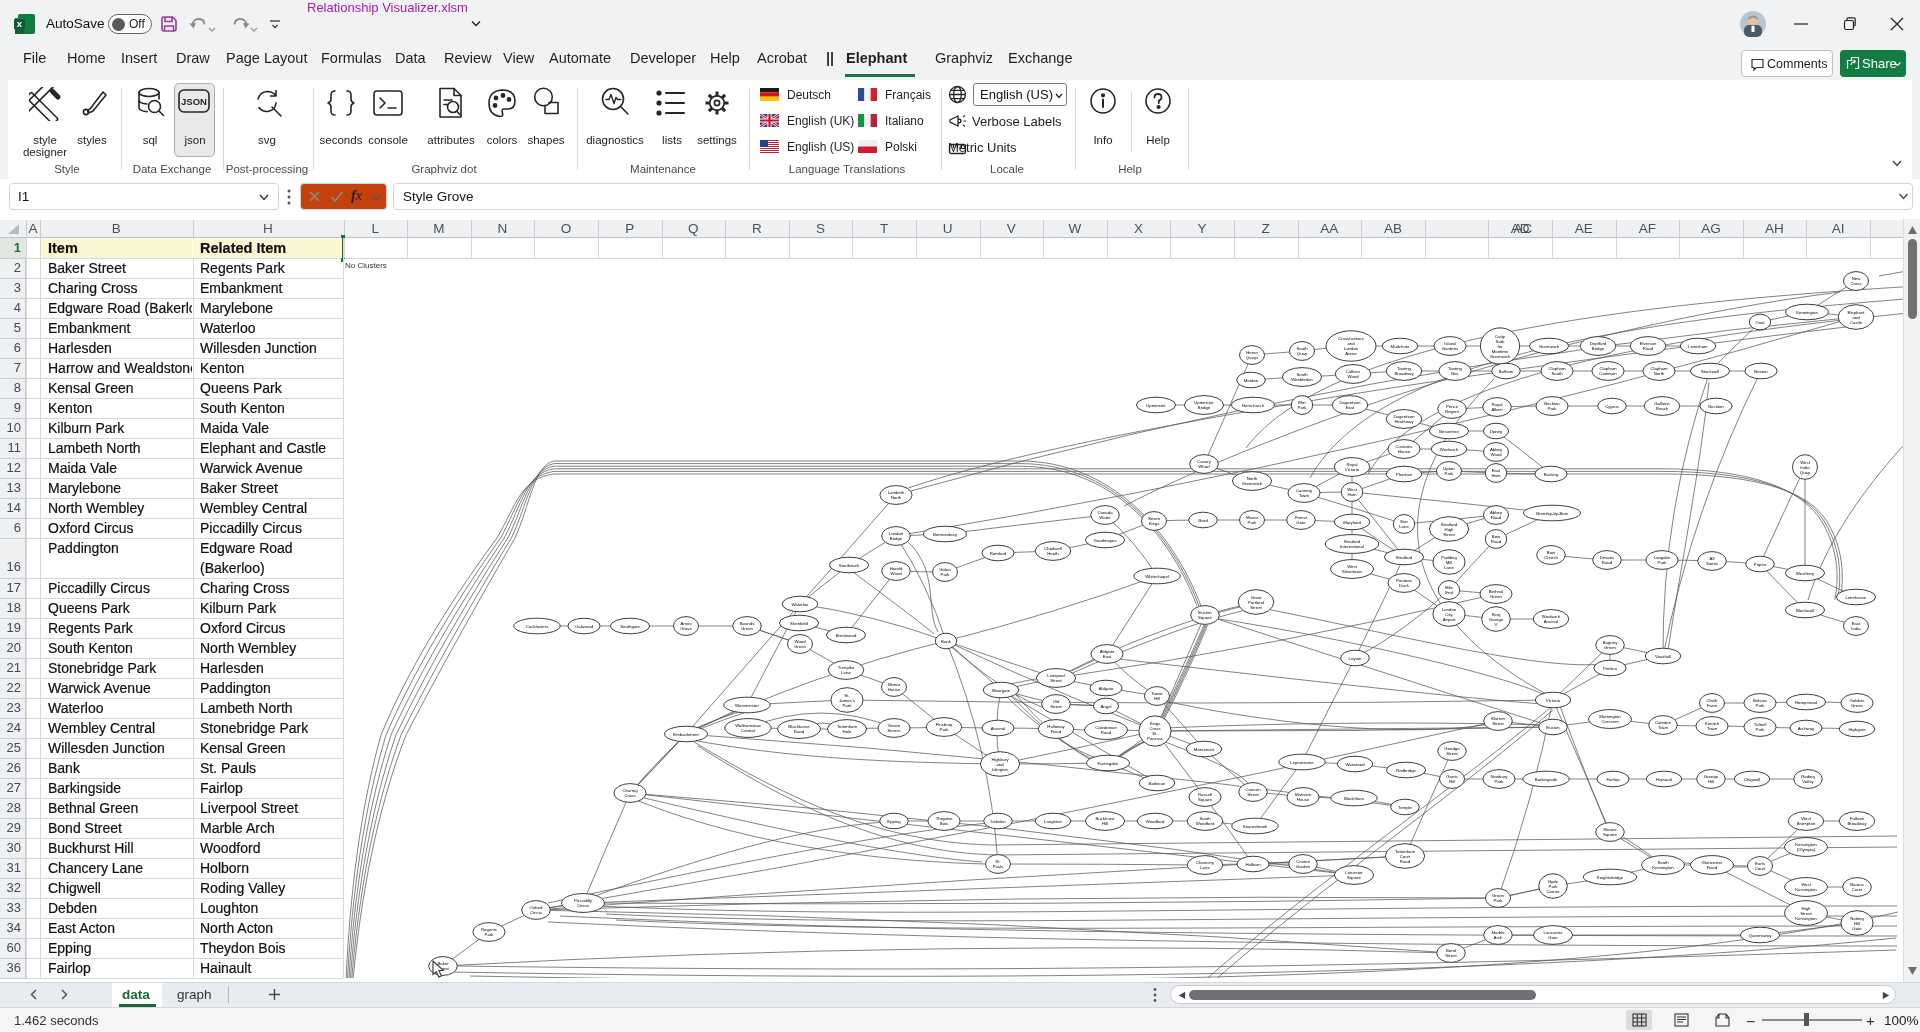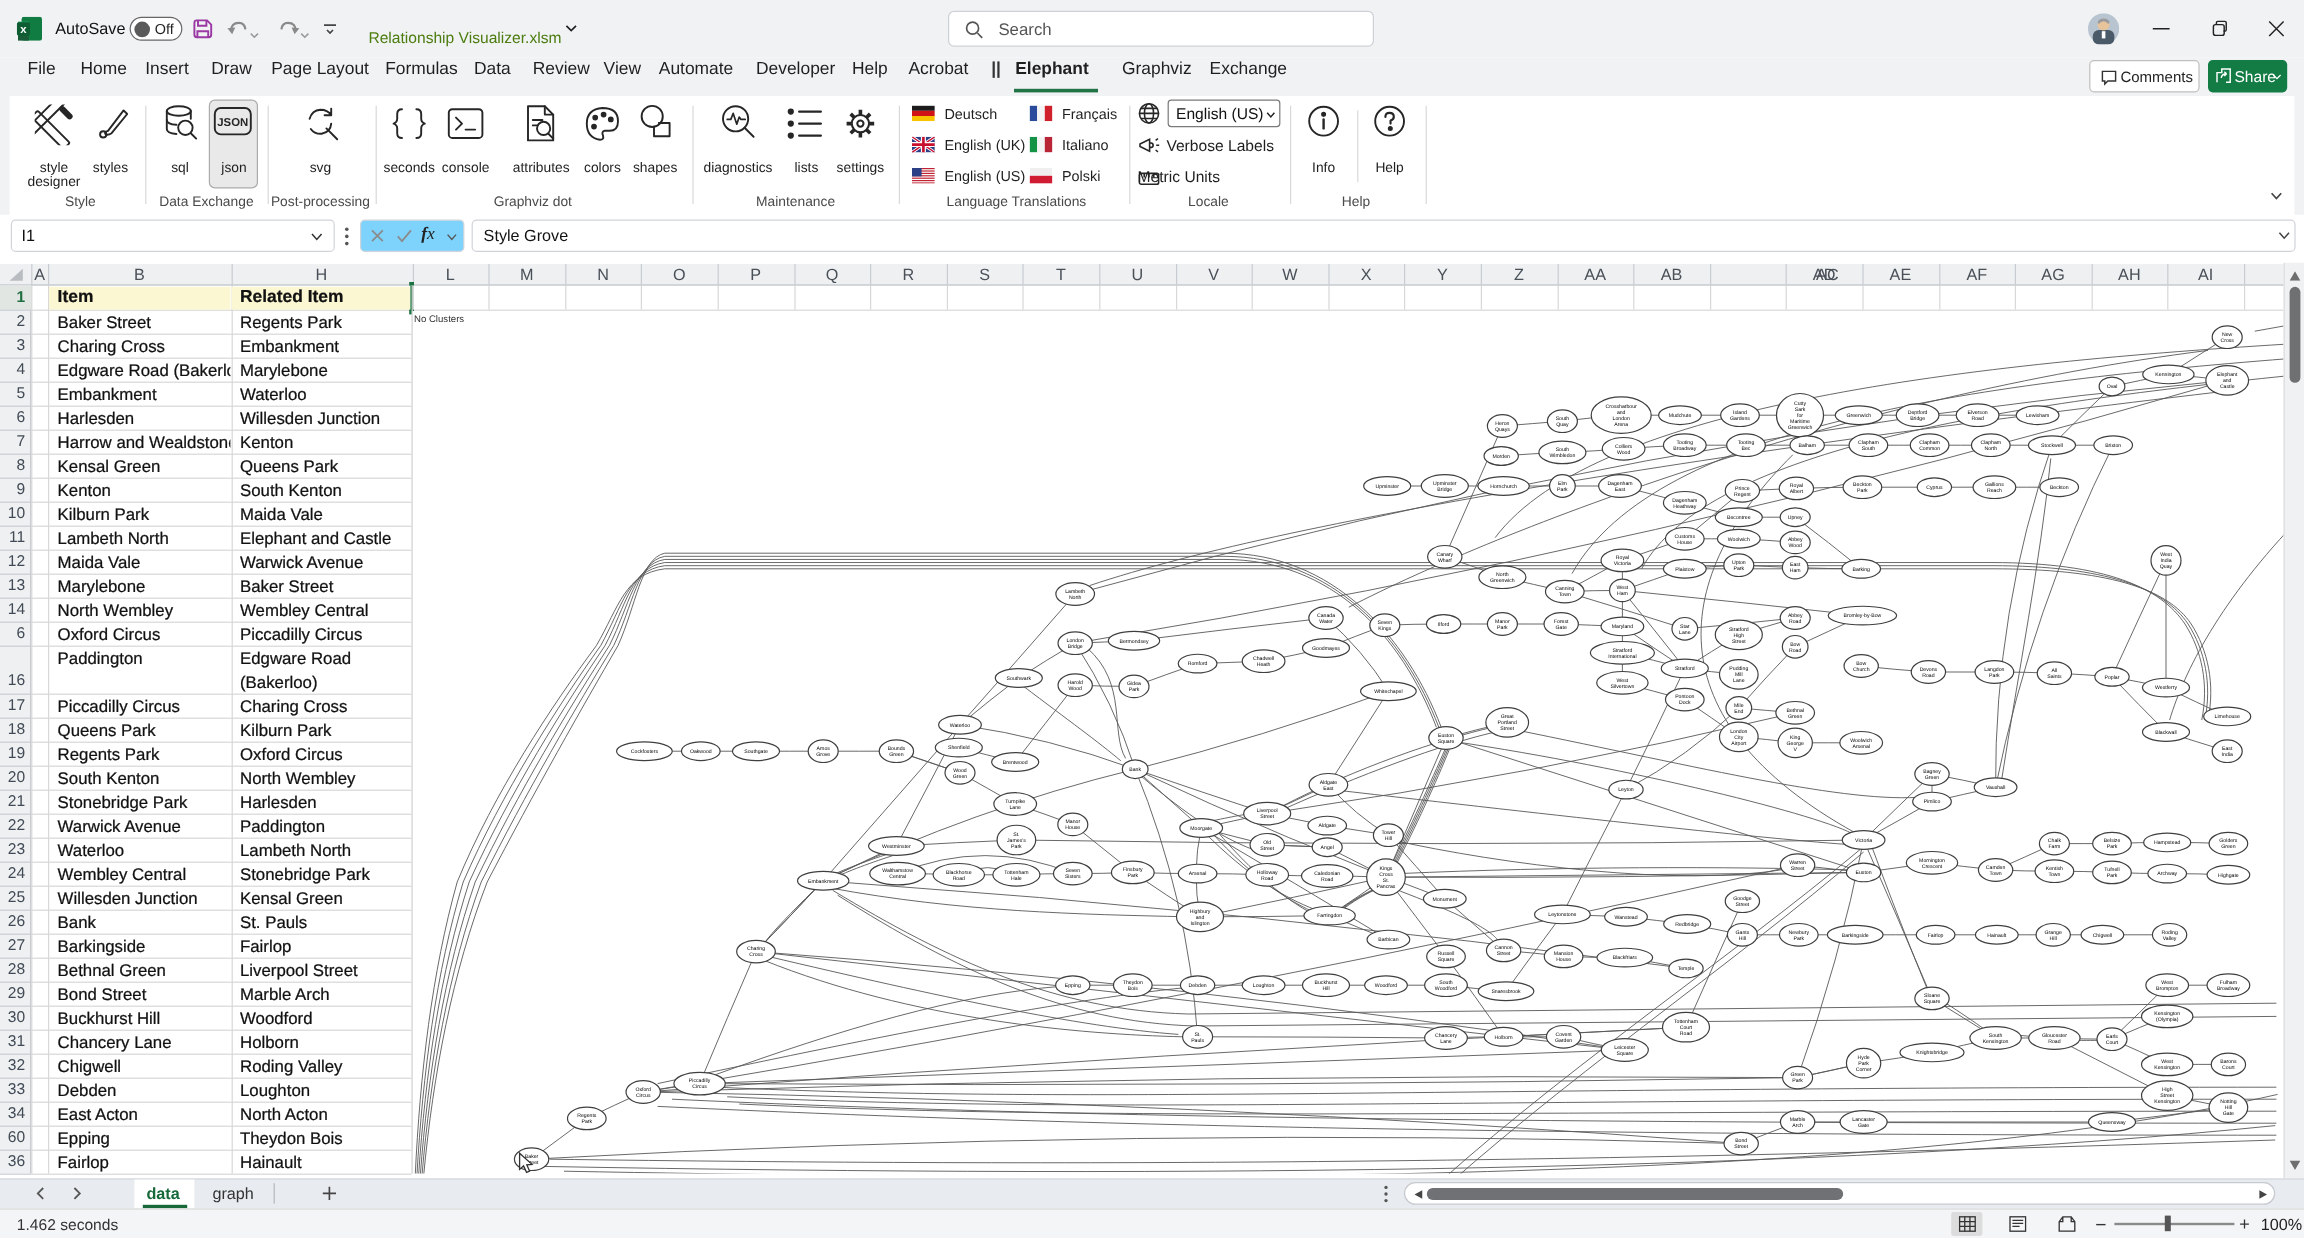--- a/index.html
+++ b/index.html
@@ -46,31 +46,24 @@
     </svg>
     <svg class="abs" style="left:230px;top:14px" width="40" height="20" viewBox="0 0 40 20" fill="none" stroke="#8a8a8a" stroke-width="1.8">
 <path d="M16.5 12 Q16.5 5 10 5 Q5 5 4.5 10.5"></path>
 <path d="M19.5 9.5 L13 9 L15.5 14.5 Z" fill="#8a8a8a" stroke="none"></path>
 <path d="M21 14 l3 3 3 -3" stroke-width="1.3" stroke="#9a9a9a"></path>
     </svg>
     <svg class="abs" style="left:268px;top:17px" width="14" height="14" viewBox="0 0 14 14" stroke="#444" fill="none" stroke-width="1.4">
 <path d="M2 4 H12"></path>
       <path d="M4.5 8 L7 10.5 L9.5 8"></path>
     </svg>
-    <div class="abs" style="left:307px;top:24px;font-size:13px;color:#4d7c0f">Relationship Visualizer.xlsm</div>
+    <div class="abs" style="left:307px;top:0;font-size:13px;color:#a21caf">Relationship Visualizer.xlsm</div>
     <svg class="abs" style="left:470px;top:19px" width="12" height="10" viewBox="0 0 12 10" stroke="#222" fill="none" stroke-width="1.4">
       <path d="M2 2.5 L6 6.5 L10 2.5"></path>
     </svg>
-    <div class="abs" style="left:790px;top:9px;width:355px;height:30px;background:#fff;border:1px solid #cdd1d6;border-radius:5px;">
-<svg class="abs" style="left:13px;top:7px" width="16" height="16" viewBox="0 0 16 16" stroke="#555" fill="none" stroke-width="1.4">
-        <circle cx="6.5" cy="6.5" r="5"></circle>
-        <path d="M10.5 10.5 L14.5 14.5"></path>
-      </svg>
-<div class="abs" style="left:41px;top:6px;font-size:14px;color:#555">Search</div>
-    </div>
     <svg class="abs" style="left:1740px;top:11px" width="26" height="26" viewBox="0 0 26 26">
 <circle cx="13" cy="13" r="13" fill="#b8c4cf"></circle>
 <circle cx="13" cy="13" r="13" fill="none"></circle>
 <rect x="4" y="14" width="18" height="12" rx="5" fill="#4a5a68"></rect>
 <circle cx="13" cy="9.5" r="5" fill="#e8c49a"></circle>
 <path d="M8 7.5 Q9 4.5 13 4.5 Q17 4.5 18 7.5 L17 9 Q15 6.8 13 6.8 Q11 6.8 9 9 Z" fill="#9a9ba0"></path>
 <rect x="11.5" y="15" width="3" height="6" fill="#fff"></rect>
 </svg>
     <svg class="abs" style="left:1793px;top:16px" width="16" height="16" viewBox="0 0 16 16" stroke="#222" stroke-width="1.2">
       <path d="M1 8 H15"></path>
@@ -308,21 +301,21 @@
 <div class="abs" style="left:8px;top:5px;font-size:13.5px;color:#111">I1</div>
 <svg class="abs" style="left:248px;top:9px" width="12" height="9" viewBox="0 0 12 9" stroke="#333" fill="none" stroke-width="1.3">
       <path d="M2 2 L6 6.5 L10 2"></path>
     </svg>
   </div>
 <svg class="abs" style="left:286px;top:188px" width="6" height="18" viewBox="0 0 6 18" fill="#555">
     <circle cx="3" cy="3" r="1.5"></circle>
     <circle cx="3" cy="9" r="1.5"></circle>
     <circle cx="3" cy="15" r="1.5"></circle>
   </svg>
-<div class="abs" style="left:300px;top:183px;width:87px;height:27px;background:#7dd3fc;border:1px solid #d0d4da;border-radius:4px">
+<div class="abs" style="left:300px;top:183px;width:87px;height:27px;background:#c2410c;border:1px solid #d0d4da;border-radius:4px">
 <svg class="abs" style="left:7px;top:6px" width="13" height="13" viewBox="0 0 13 13" stroke="#8b8b8b" fill="none" stroke-width="1.5">
       <path d="M2 2 L11 11 M11 2 L2 11"></path>
     </svg>
 <svg class="abs" style="left:29px;top:6px" width="14" height="13" viewBox="0 0 14 13" stroke="#8b8b8b" fill="none" stroke-width="1.5">
       <path d="M1.5 7 L5 11 L12.5 2"></path>
     </svg>
 <div class="abs" style="left:50px;top:3px;font-size:14.5px;font-style:italic;color:#222;font-family:'Liberation Serif',serif"><b><i>f</i></b>x</div>
 <svg class="abs" style="left:70px;top:10px" width="11" height="8" viewBox="0 0 11 8" stroke="#555" fill="none" stroke-width="1.2">
       <path d="M2 1.5 L5.5 5.5 L9 1.5"></path>
     </svg>

